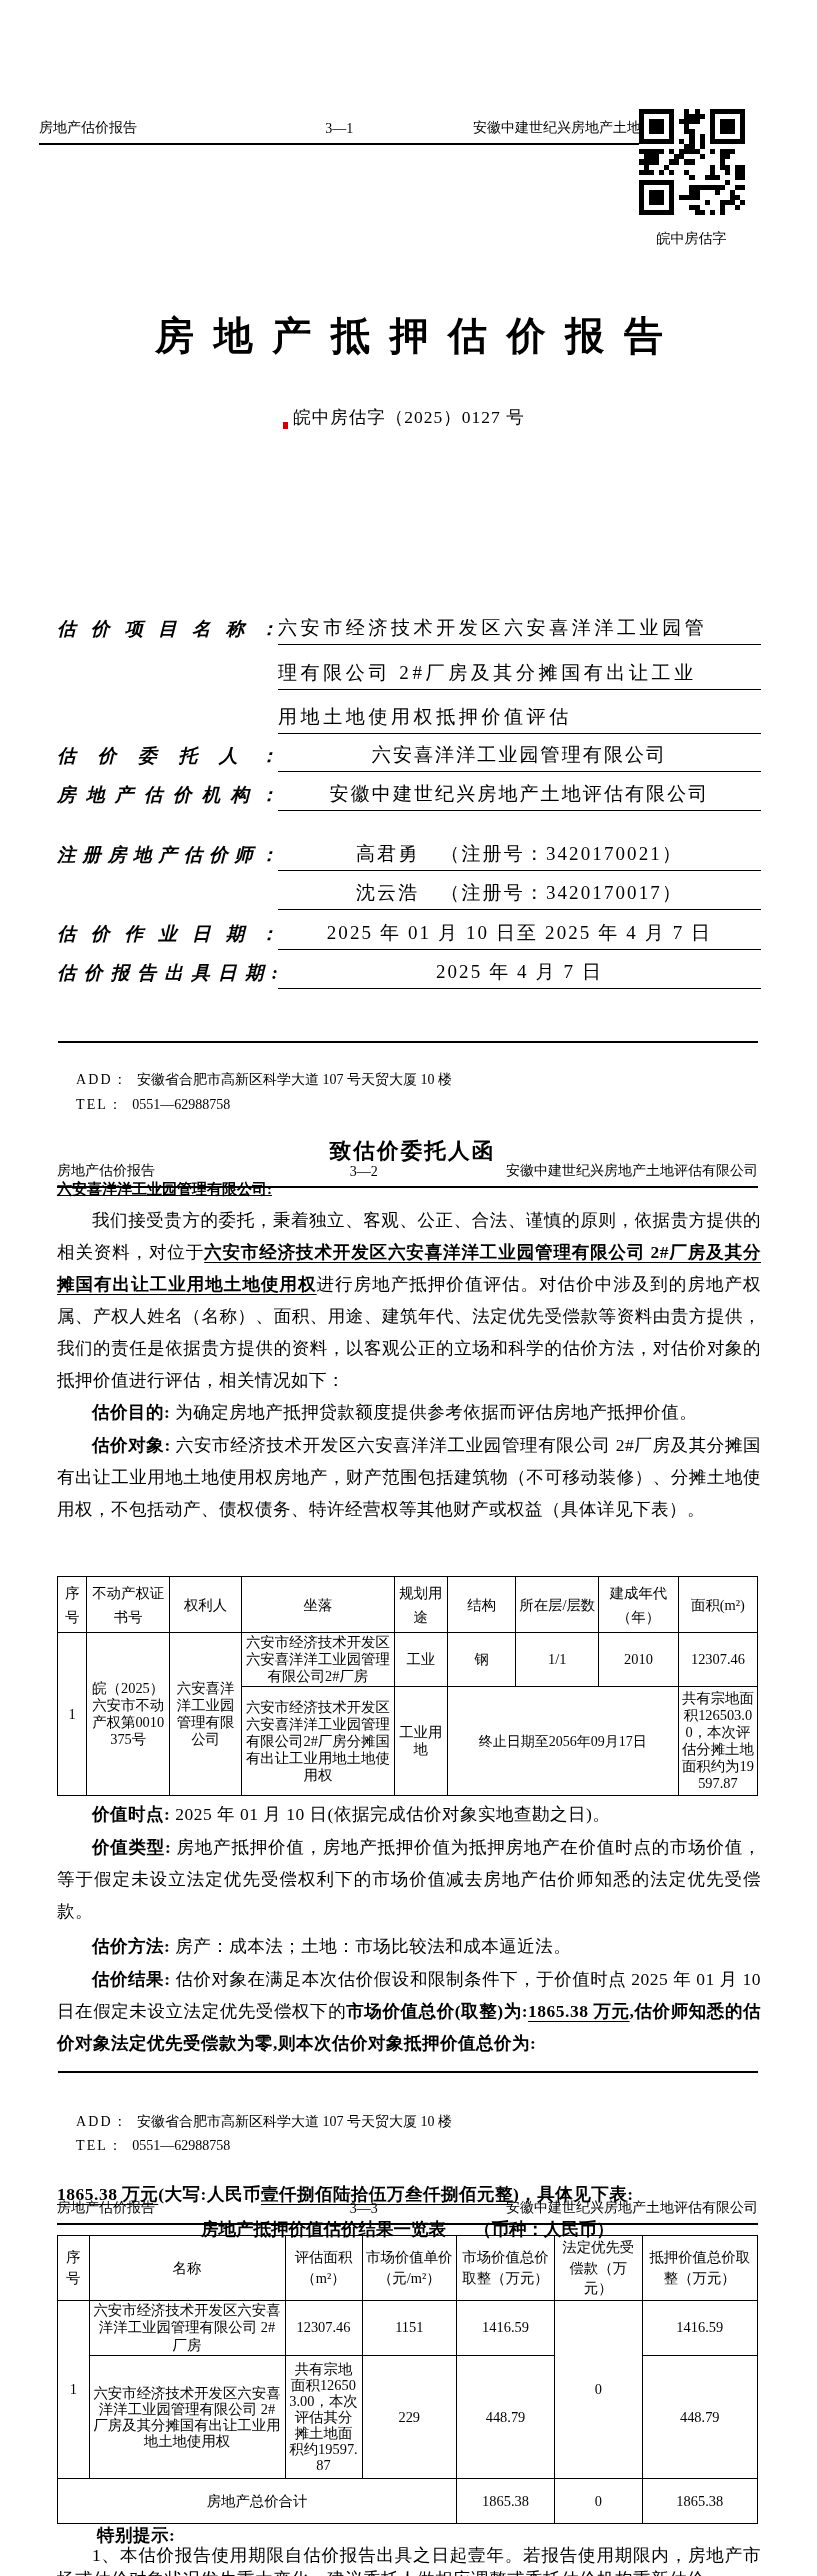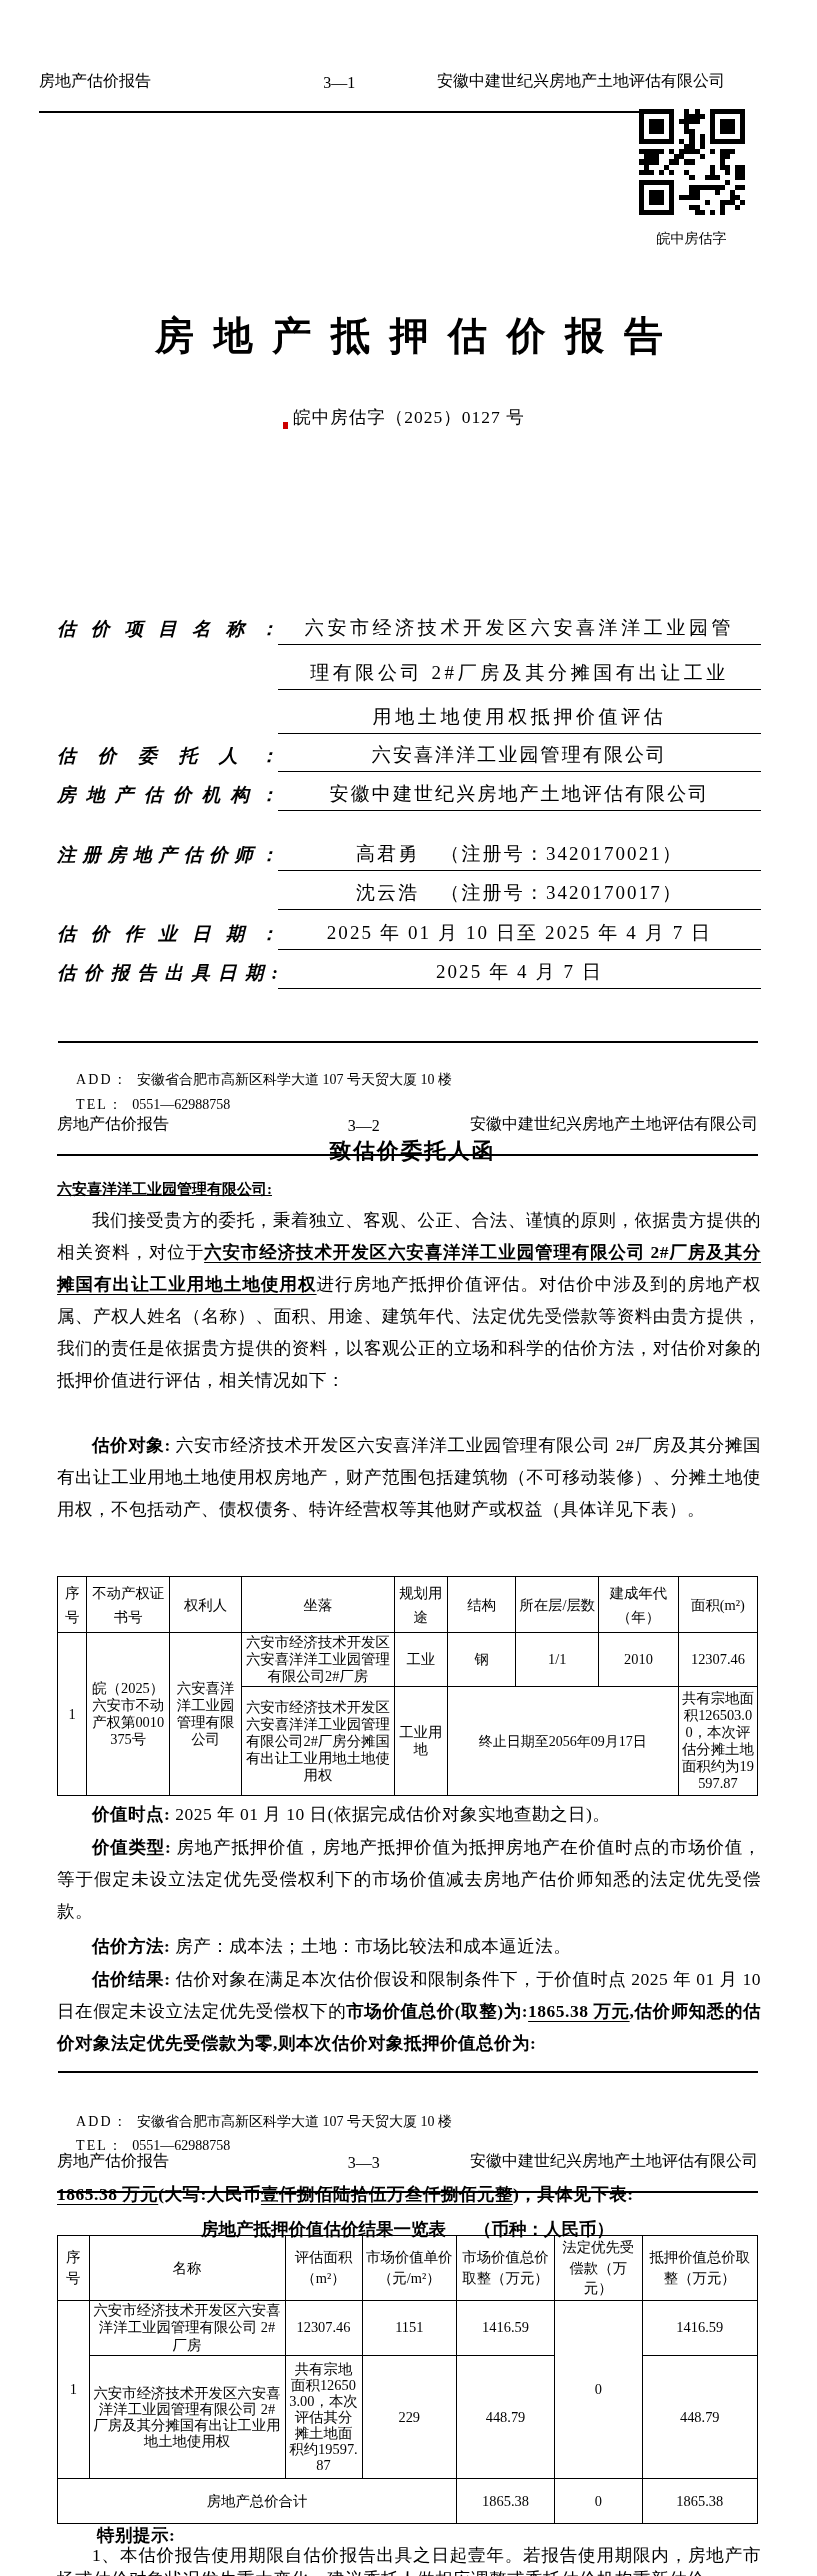--- a/index.html
+++ b/index.html
@@ -9,42 +9,42 @@
     font-family:"Liberation Serif","DejaVu Serif",serif;
     color:#000; overflow:hidden;
   }
   .page { position:absolute; left:0; width:818px; }
   #p1 { top:0; height:1110px; }
   #p2 { top:1110px; height:1036px; }
   #p3 { top:2146px; height:1103px; }
 
   
   .hdr { position:absolute; left:57px; width:701px; display:flex; align-items:flex-end;
-         border-bottom:2.1px solid #000; padding-bottom:19px; font-size:16px; }
+         border-bottom:2.1px solid #000; padding-bottom:6px; font-size:14px;margin-top:48px; }
   .hdr .hl { flex:1; text-align:left; }
   .hdr .hc { flex:0.8; text-align:center; }
   .hdr .hr { flex:1.4; text-align:right; }
   #p1 .hdr { left:39px; width:686px; top:71px; border-bottom-width:2.6px; }
   #p2 .hdr { top:4.1px; }
   #p3 .hdr { top:5.2px; }
 
   
   .qr { position:absolute; left:639px; top:109px; width:106px; height:106px; }
   .qr svg { display:block; width:106px; height:106px; }
   .qr-cap { position:absolute; left:631px; top:230px; width:121px; text-align:center; font-size:14px; }
   .title { position:absolute; left:0; top:309px; width:818px; text-align:center;
            font-size:39px; font-weight:bold; letter-spacing:19.6px; text-indent:19.6px; white-space:nowrap; }
   .subtitle { position:absolute; left:0; top:405px; width:818px; text-align:center; font-size:17.5px; letter-spacing:1px; }
   .seal { position:absolute; left:283px; top:422px; width:4.6px; height:6.7px; background:#cc0000; }
 
   .cr { position:absolute; left:57px; width:703px; font-size:18.5px; }
   .cr .lab { position:absolute; left:0; top:0; width:221px; font-weight:bold;
              text-align:justify; text-align-last:justify; line-height:24px; white-space:pre;font-style:italic; }
   .cr .val { position:absolute; left:221px; top:-2.1px; width:483px; height:30px;
-             border-bottom:1.5px solid #000; font-size:19px; line-height:25px; white-space:pre; overflow:hidden;text-align:center; }
+             border-bottom:1.5px solid #000; font-size:19px; line-height:25px; white-space:pre; overflow:hidden; }
   .v-c { text-align:center; letter-spacing:2.1px; }
   .v-l { text-align:left; letter-spacing:3.6px; }
   #cr1 { top:617px; } #cr2 { top:662px; } #cr3 { top:706px; }
   #cr4 { top:744px; } #cr5 { top:783px; } #cr6 { top:843px; }
   #cr7 { top:882px; } #cr8 { top:922px; } #cr9 { top:961px; }
 
   
   .fline { position:absolute; left:58px; width:700px; border-top:2.6px solid #000; }
   .frow { position:absolute; left:62px; font-size:14px; white-space:pre; }
   .frow .fl { letter-spacing:2.1px; margin-right:8.2px; }
@@ -368,20 +368,21 @@
   <div class="hdr">
     <span class="hl">房地产估价报告</span>
     <span class="hc">3—2</span>
     <span class="hr">安徽中建世纪兴房地产土地评估有限公司</span>
   </div>
 
   <div class="letter-title">致估价委托人函</div>
   <div class="salut">六安喜洋洋工业园管理有限公司:</div>
 
   <div class="para ind" id="para-intro"><span class="seg-p">我们接受贵方的委托，秉着独立、客观、公正、合法、谨慎的原则，依据贵方提供的相关资料，对位于</span><span class="seg-bu">六安市经济技术开发区六安喜洋洋工业园管理有限公司 2#厂房及其分摊国有出让工业用地土地使用权</span><span class="seg-p">进行房地产抵押价值评估。对估价中涉及到的房地产权属、产权人姓名（名称）、面积、用途、建筑年代、法定优先受偿款等资料由贵方提供，我们的责任是依据贵方提供的资料，以客观公正的立场和科学的估价方法，对估价对象的抵押价值进行评估，相关情况如下：</span></div>
+  <div class="para ind" id="para-purpose"><span class="seg-b">估价目的: </span><span class="seg-p">为确定房地产抵押贷款额度提供参考依据而评估房地产抵押价值。</span></div>
   <div class="para ind" id="para-object"><span class="seg-b">估价对象: </span><span class="seg-p">六安市经济技术开发区六安喜洋洋工业园管理有限公司 2#厂房及其分摊国有出让工业用地土地使用权房地产，财产范围包括建筑物（不可移动装修）、分摊土地使用权，不包括动产、债权债务、特许经营权等其他财产或权益（具体详见下表）。</span></div>
 
   <table class="tbl" id="t1">
     <colgroup>
       <col style="width:4.2%">
         <col style="width:11.8%">
         <col style="width:10.3%">
         <col style="width:21.8%">
       <col style="width:7.6%">
         <col style="width:9.8%">

